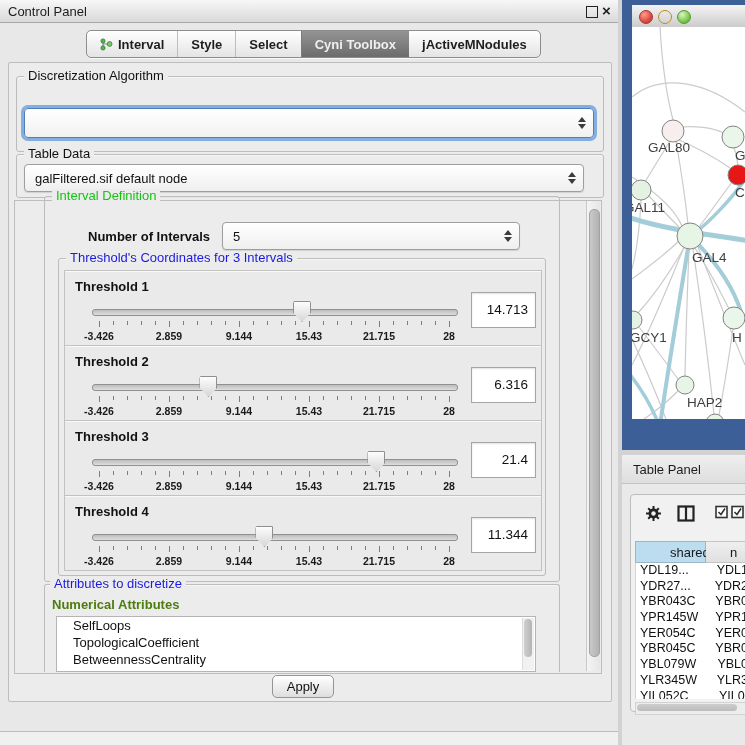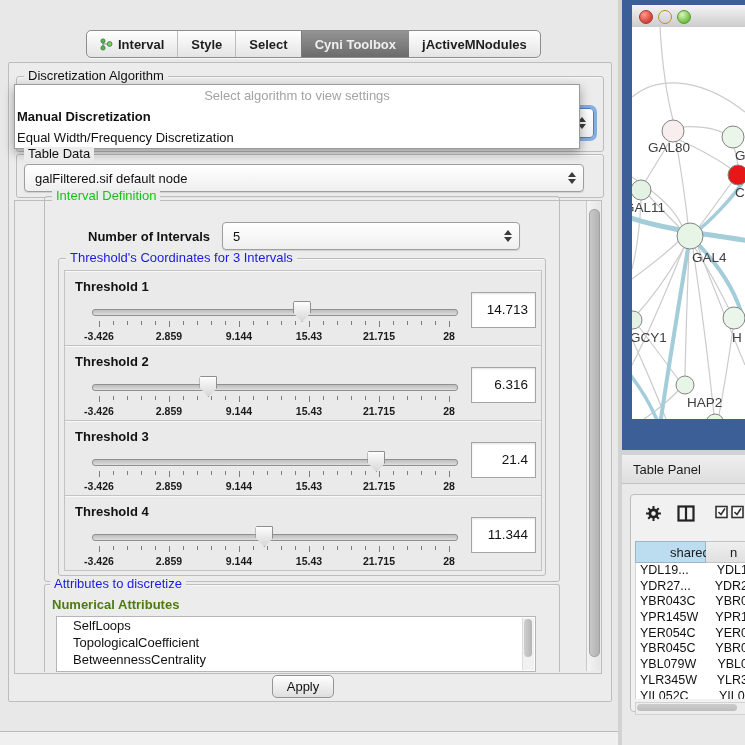--- a/index.html
+++ b/index.html
@@ -122,20 +122,25 @@
 
   svg text{font-family:"Liberation Sans","DejaVu Sans",sans-serif;}
 </style>
 </head>
 <body>
 
 <div id="root">
 
   <div id="left-panel" class="abs">
 
+    <div id="titlebar" class="abs">
+      <div class="t">Control Panel</div>
+      <div id="float-ico" class="tb-ico"></div>
+      <div id="close-ico" class="tb-ico">×</div>
+    </div>
 
     <div id="tabs-top" class="seg abs">
       <div class="sg">
         <svg width="13" height="13" viewBox="0 0 13 13">
           <line x1="3" y1="3" x2="3" y2="10" stroke="#8a8a8a" stroke-width="1.2"></line>
           <line x1="3" y1="6" x2="9" y2="6" stroke="#8a8a8a" stroke-width="1.2"></line>
           <circle cx="3" cy="3" r="2.1" fill="#57b356" stroke="#2e7d2e" stroke-width="0.8"></circle>
           <circle cx="3" cy="10" r="2.1" fill="#57b356" stroke="#2e7d2e" stroke-width="0.8"></circle>
           <circle cx="9.6" cy="6" r="2.4" fill="#7ccb6a" stroke="#2e7d2e" stroke-width="0.8"></circle>
         </svg>
@@ -157,25 +162,20 @@
 
     <div id="content-panel" class="abs"></div>
 
     <div class="groupbox" style="left:16px;top:76px;width:586px;height:74px;"></div>
     <div class="grouplab" style="left:24px;top:69px;color:#111;">Discretization Algorithm</div>
 
     <div id="algo-combo" class="abs">
       <div class="combo-arrows"></div>
     </div>
 
-    <div id="algo-popup" class="abs">
-      <div class="prompt">Select algorithm to view settings</div>
-      <div class="item b">Manual Discretization</div>
-      <div class="item">Equal Width/Frequency Discretization</div>
-    </div>
 
     <div class="groupbox" style="left:16px;top:154px;width:586px;height:42px;"></div>
     <div class="grouplab" style="left:24px;top:147px;color:#111;z-index:41;">Table Data</div>
     <div class="combo" style="left:24px;top:164px;width:558px;height:26px;">
       <span class="val">galFiltered.sif default node</span>
       <div class="combo-arrows"></div>
     </div>
 
     <div id="viewport" class="abs"></div>
     <div id="vscroll" class="abs">

